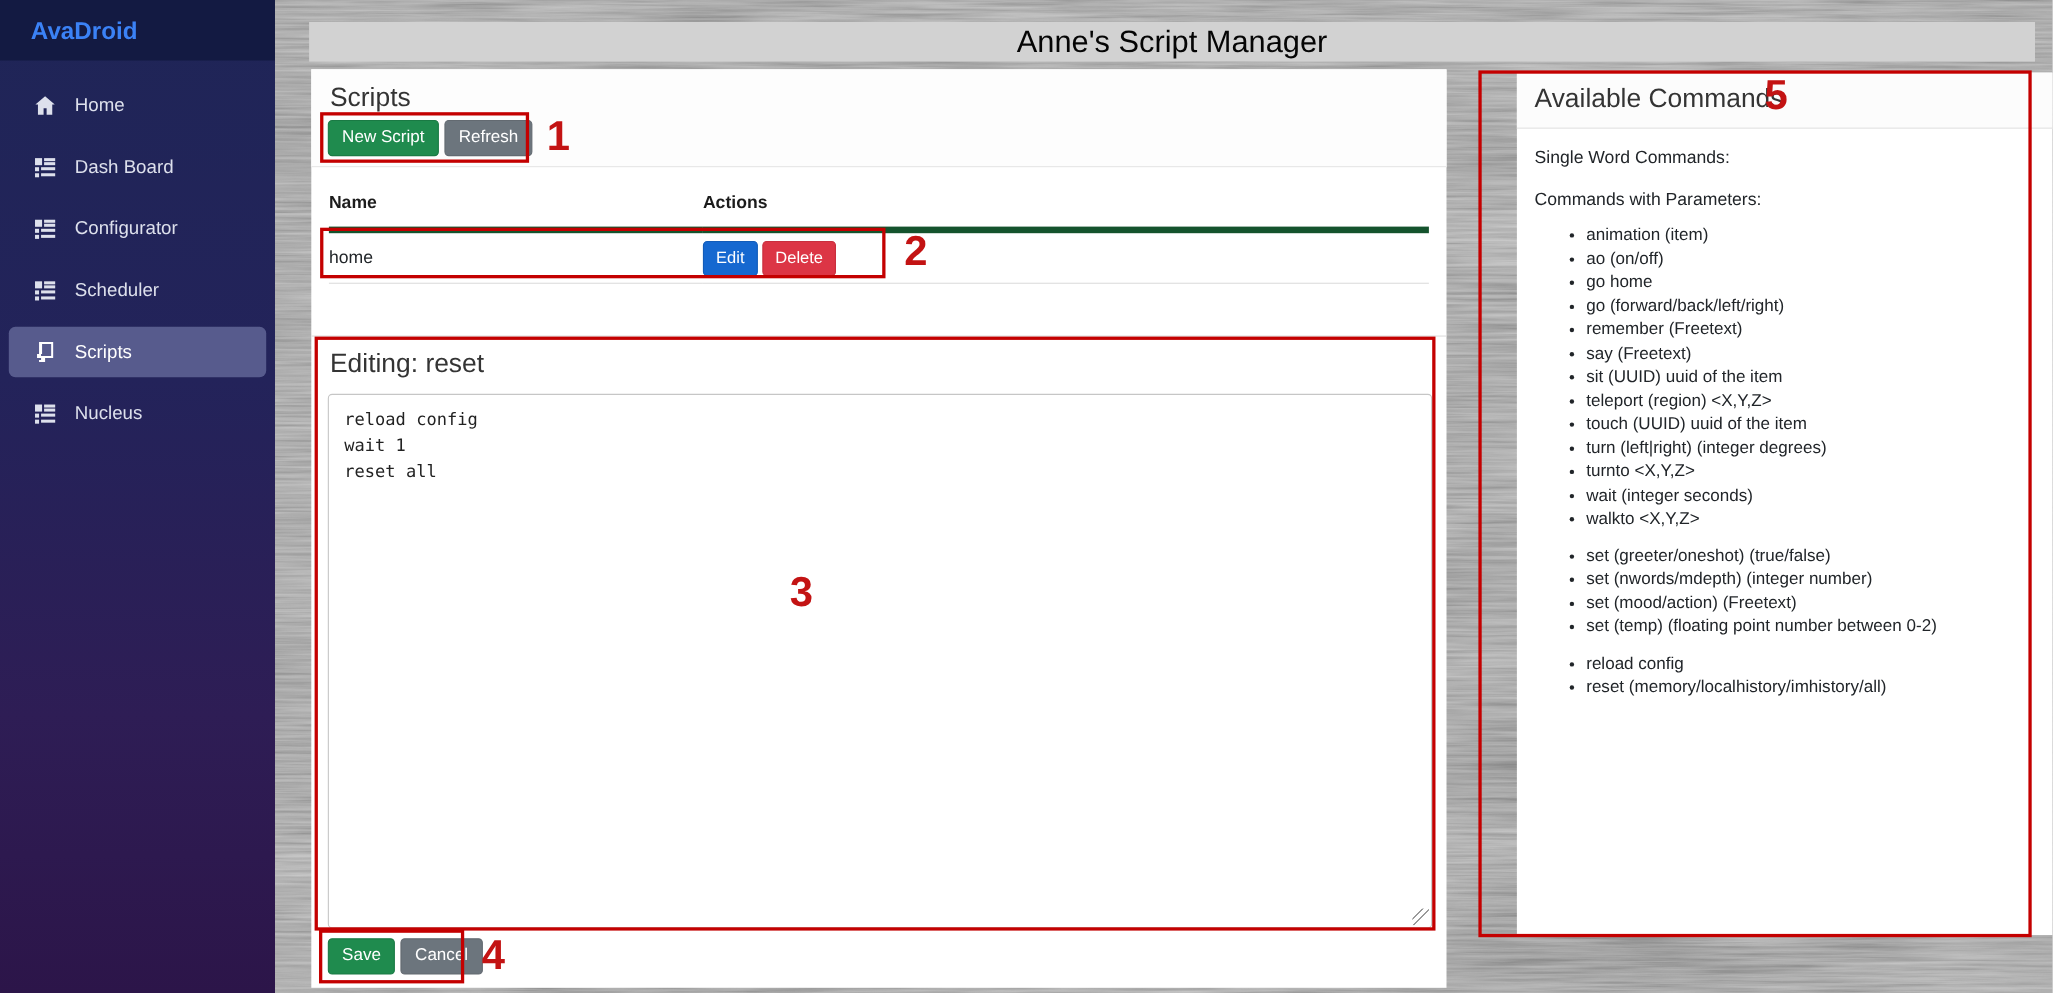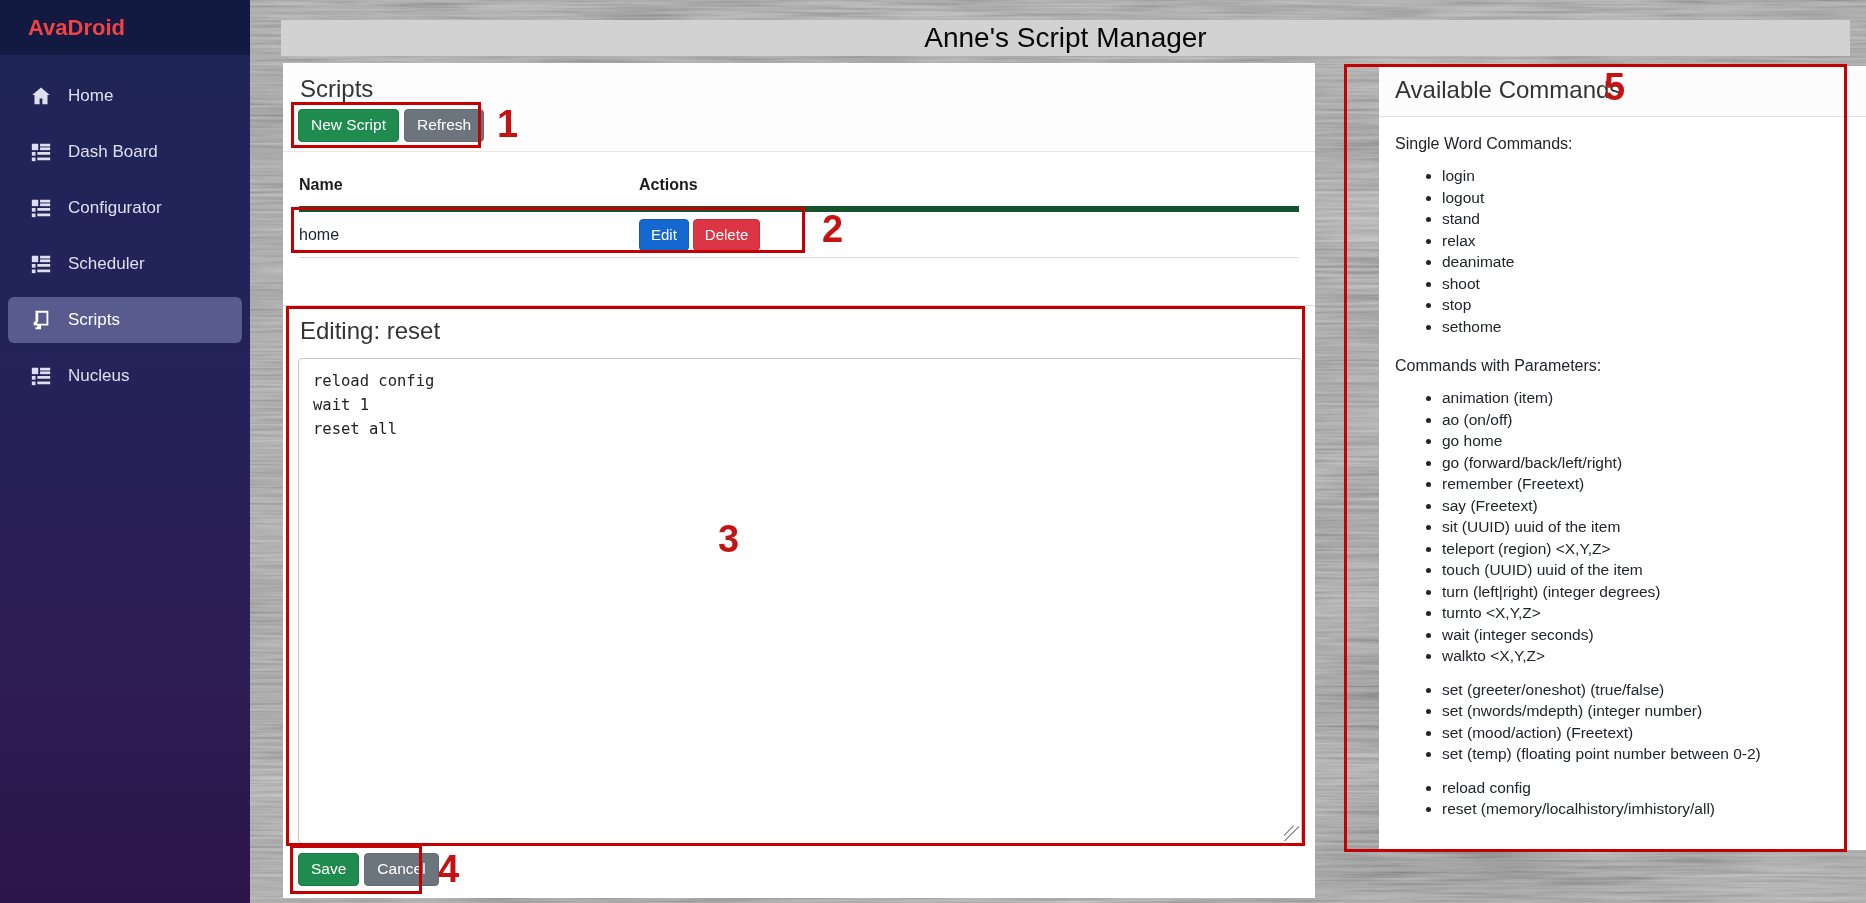--- a/index.html
+++ b/index.html
@@ -7,21 +7,21 @@
     position:relative;width:1866px;height:903px;overflow:hidden;
     font-family:"Liberation Sans",sans-serif;color:#212529;background:#8d8d8d;
   }
   
   .texture{position:absolute;left:250px;top:0;z-index:0;display:block;}
   
   .sidebar{
     position:absolute;left:0;top:0;width:250px;height:903px;z-index:2;
     background:linear-gradient(180deg,#1f2557 0%,#23235a 38%,#2e1d55 72%,#2c1549 100%);
   }
-  .brand{height:55px;background:#131a42;color:#ef4444;font-size:22px;font-weight:700;
+  .brand{height:55px;background:#131a42;color:#3b82f6;font-size:22px;font-weight:700;
     display:flex;align-items:center;padding:0 28px;}
   .nav{position:absolute;top:55px;left:0;right:0;padding:18px 8px;}
   .nav-item{display:flex;align-items:center;height:46px;padding:0 0 0 22px;margin-bottom:10px;
     color:#dde0ec;font-size:17px;border-radius:6px;cursor:pointer;}
   .nav-item .nicon{width:22px;height:22px;margin-right:16px;flex:0 0 auto;}
   .nav-item.active{background:#575b8d;color:#ffffff;}
   .nicon svg{display:block;width:22px;height:22px;fill:currentColor;}
   
   .titlebar{position:absolute;left:281px;top:20px;width:1569px;height:36px;background:#d2d2d2;
     display:flex;align-items:center;justify-content:center;font-size:28px;color:#050505;z-index:1;}
@@ -235,30 +235,20 @@
       <button class="btn btn-secondary">Cancel</button>
     </div>
   </div>
 
   <div class="cmd-card">
     <div class="cmd-head">
       <h2>Available Commands</h2>
     </div>
     <div class="cmd-body">
       <p class="cmd-title">Single Word Commands:</p>
-      <ul class="gap-after">
-        <li>login</li>
-        <li>logout</li>
-        <li>stand</li>
-        <li>relax</li>
-        <li>deanimate</li>
-        <li>shoot</li>
-        <li>stop</li>
-        <li>sethome</li>
-      </ul>
       <p class="cmd-title second">Commands with Parameters:</p>
       <ul>
         <li>animation (item)</li>
         <li>ao (on/off)</li>
         <li>go home</li>
         <li>go (forward/back/left/right)</li>
         <li>remember (Freetext)</li>
         <li>say (Freetext)</li>
         <li>sit (UUID) uuid of the item</li>
         <li>teleport (region) &lt;X,Y,Z&gt;</li>

